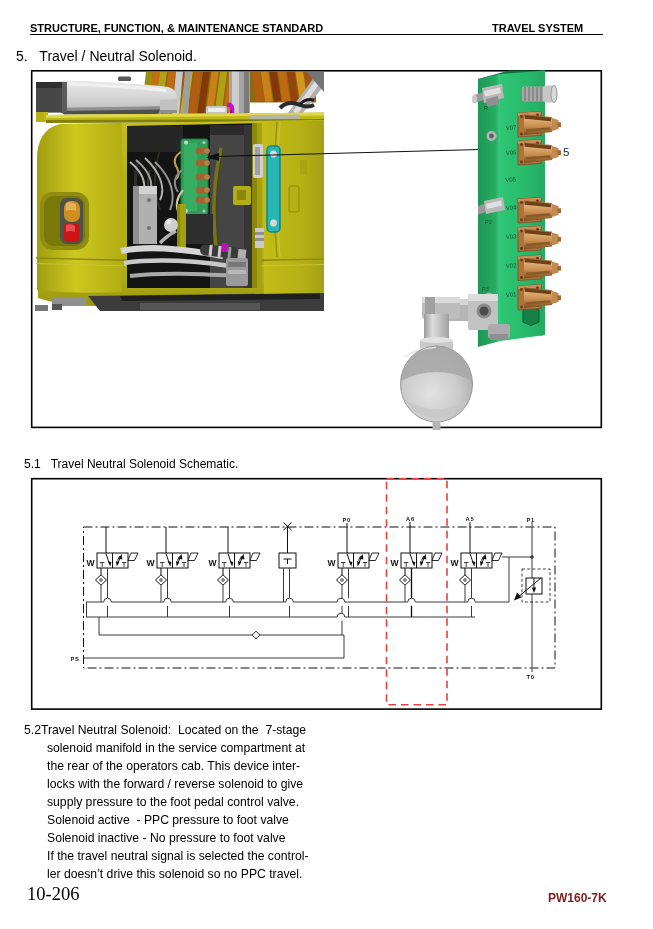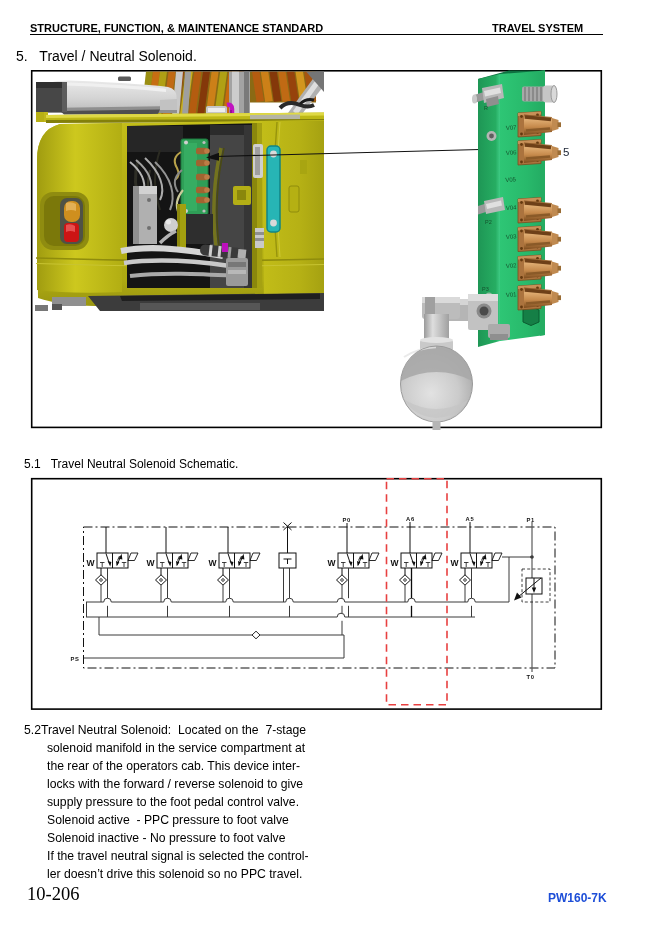--- a/index.html
+++ b/index.html
@@ -516,13 +516,13 @@
     the rear of the operators cab. This device inter-<br>
     locks with the forward / reverse solenoid to give<br>
     supply pressure to the foot pedal control valve.<br>
     Solenoid active&nbsp; - PPC pressure to foot valve<br>
     Solenoid inactive - No pressure to foot valve<br>
     If the travel neutral signal is selected the control-<br>
     ler doesn’t drive this solenoid so no PPC travel.
   </div>
 
   <div class="abs" style="left:27px;top:884px;font-family:'Liberation Serif',serif;font-size:18.5px;color:#000;">10-206</div>
-  <div class="abs" style="left:548px;top:890.5px;font-size:12px;font-weight:bold;color:#1d4ed8;">PW160-7K</div>
+  <div class="abs" style="left:548px;top:890.5px;font-size:12px;font-weight:bold;color:#7f1d1d;">PW160-7K</div>
 
 </body></html>

